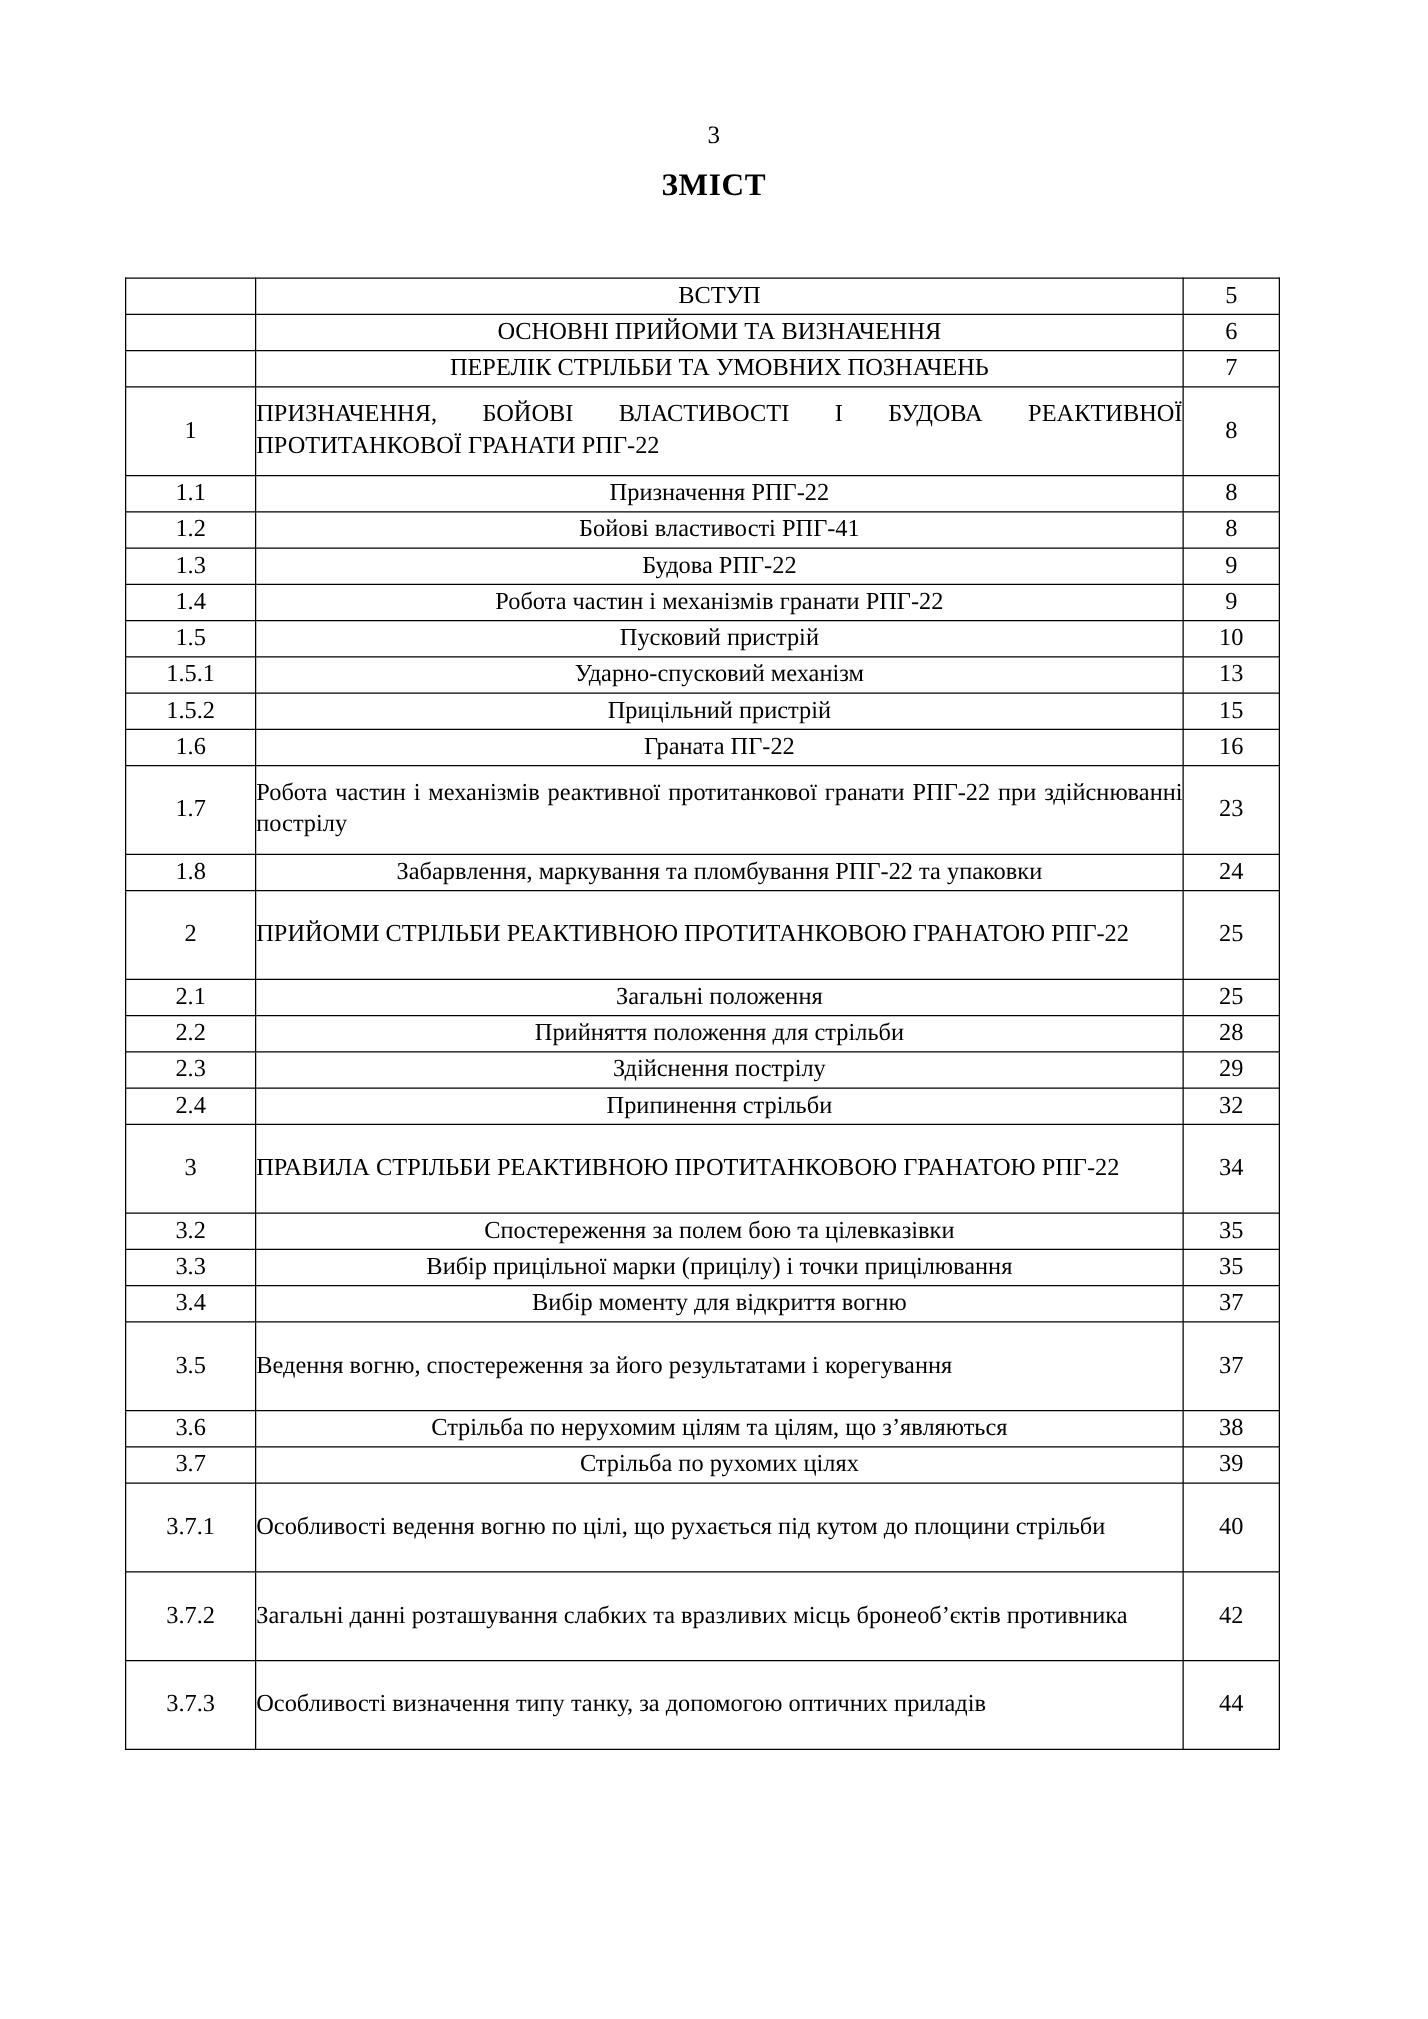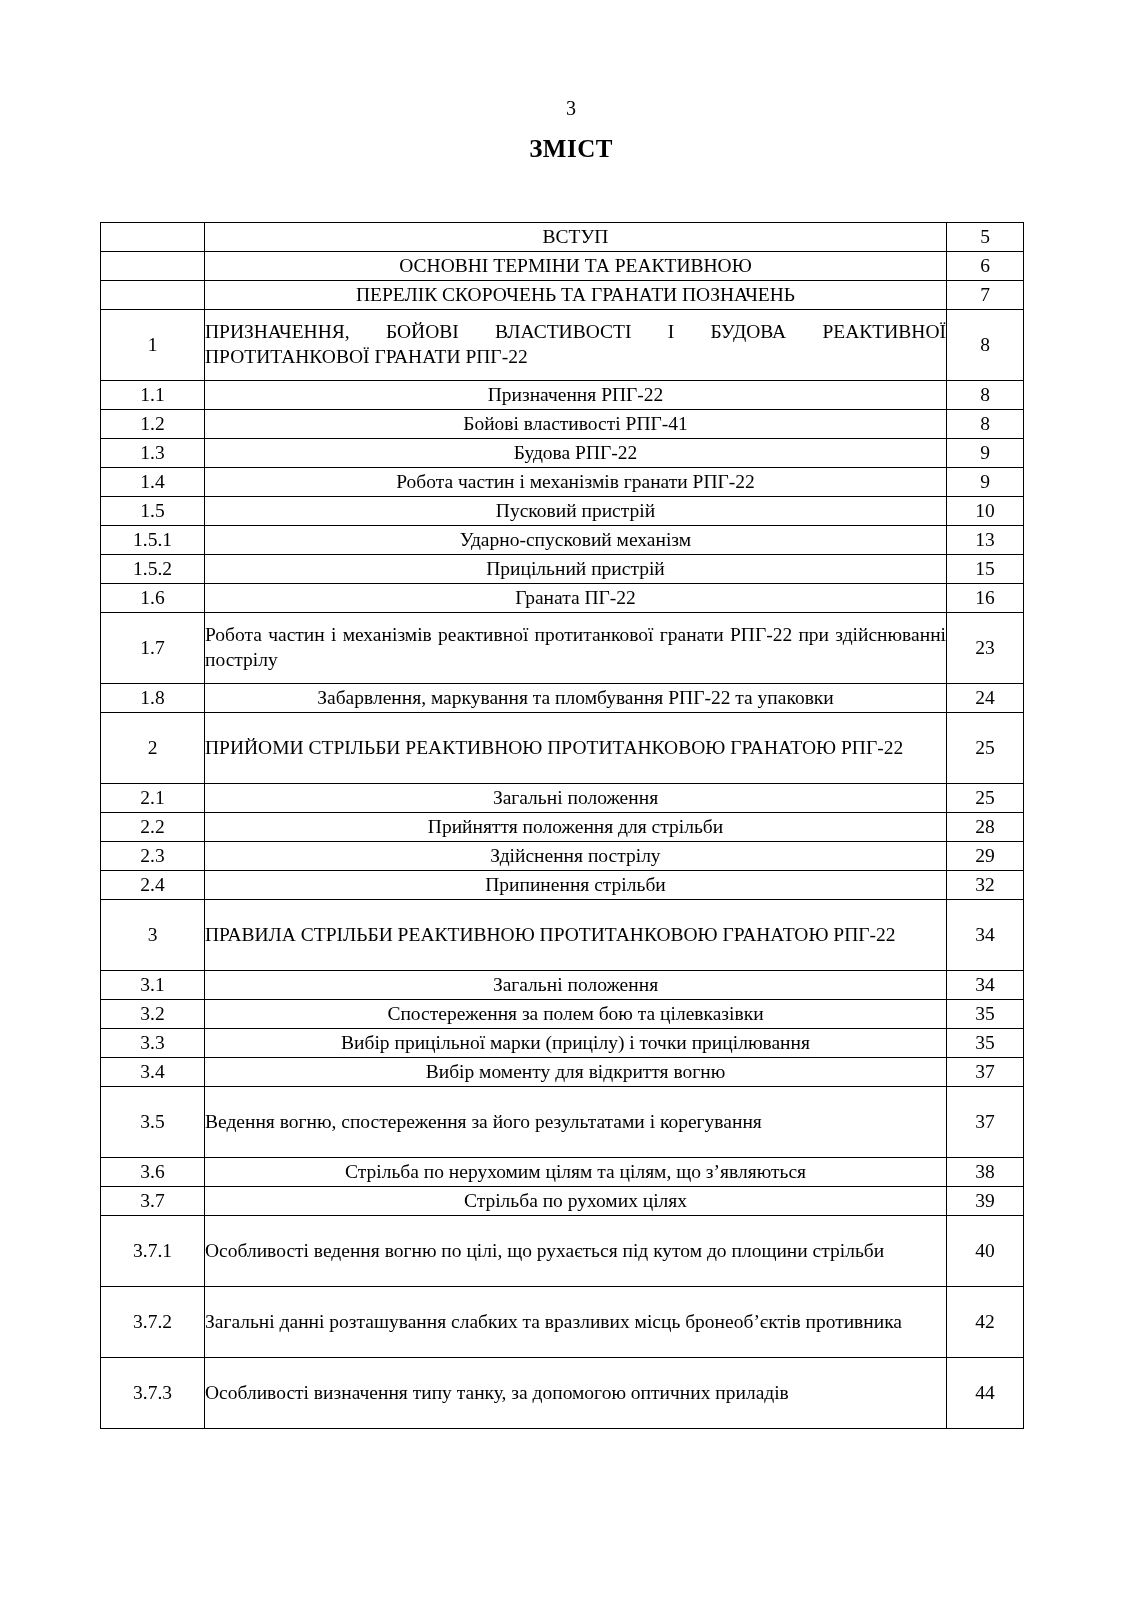--- a/index.html
+++ b/index.html
@@ -101,26 +101,26 @@
       <col class="c-page">
     </colgroup>
     <tbody>
         <tr class="row-single">
           <td class="num"></td>
           <td class="title">ВСТУП</td>
           <td class="pg">5</td>
         </tr>
         <tr class="row-single">
           <td class="num"></td>
-          <td class="title">ОСНОВНІ ТЕРМІНИ ТА РЕАКТИВНОЮ</td>
+          <td class="title">ОСНОВНІ ПРИЙОМИ ТА ВИЗНАЧЕННЯ</td>
           <td class="pg">6</td>
         </tr>
         <tr class="row-single">
           <td class="num"></td>
-          <td class="title">ПЕРЕЛІК СКОРОЧЕНЬ ТА ГРАНАТИ ПОЗНАЧЕНЬ</td>
+          <td class="title">ПЕРЕЛІК СТРІЛЬБИ ТА УМОВНИХ ПОЗНАЧЕНЬ</td>
           <td class="pg">7</td>
         </tr>
         <tr class="row-double">
           <td class="num">1</td>
           <td class="title justify">ПРИЗНАЧЕННЯ, БОЙОВІ ВЛАСТИВОСТІ І БУДОВА РЕАКТИВНОЇ ПРОТИТАНКОВОЇ ГРАНАТИ РПГ-22</td>
           <td class="pg">8</td>
         </tr>
         <tr class="row-single">
           <td class="num">1.1</td>
           <td class="title">Призначення РПГ-22</td>
@@ -195,25 +195,20 @@
           <td class="num">2.4</td>
           <td class="title">Припинення стрільби</td>
           <td class="pg">32</td>
         </tr>
         <tr class="row-double">
           <td class="num">3</td>
           <td class="title justify">ПРАВИЛА СТРІЛЬБИ РЕАКТИВНОЮ ПРОТИТАНКОВОЮ ГРАНАТОЮ РПГ-22</td>
           <td class="pg">34</td>
         </tr>
         <tr class="row-single">
-          <td class="num">3.1</td>
-          <td class="title">Загальні положення</td>
-          <td class="pg">34</td>
-        </tr>
-        <tr class="row-single">
           <td class="num">3.2</td>
           <td class="title">Спостереження за полем бою та цілевказівки</td>
           <td class="pg">35</td>
         </tr>
         <tr class="row-single">
           <td class="num">3.3</td>
           <td class="title">Вибір прицільної марки (прицілу) і точки прицілювання</td>
           <td class="pg">35</td>
         </tr>
         <tr class="row-single">

